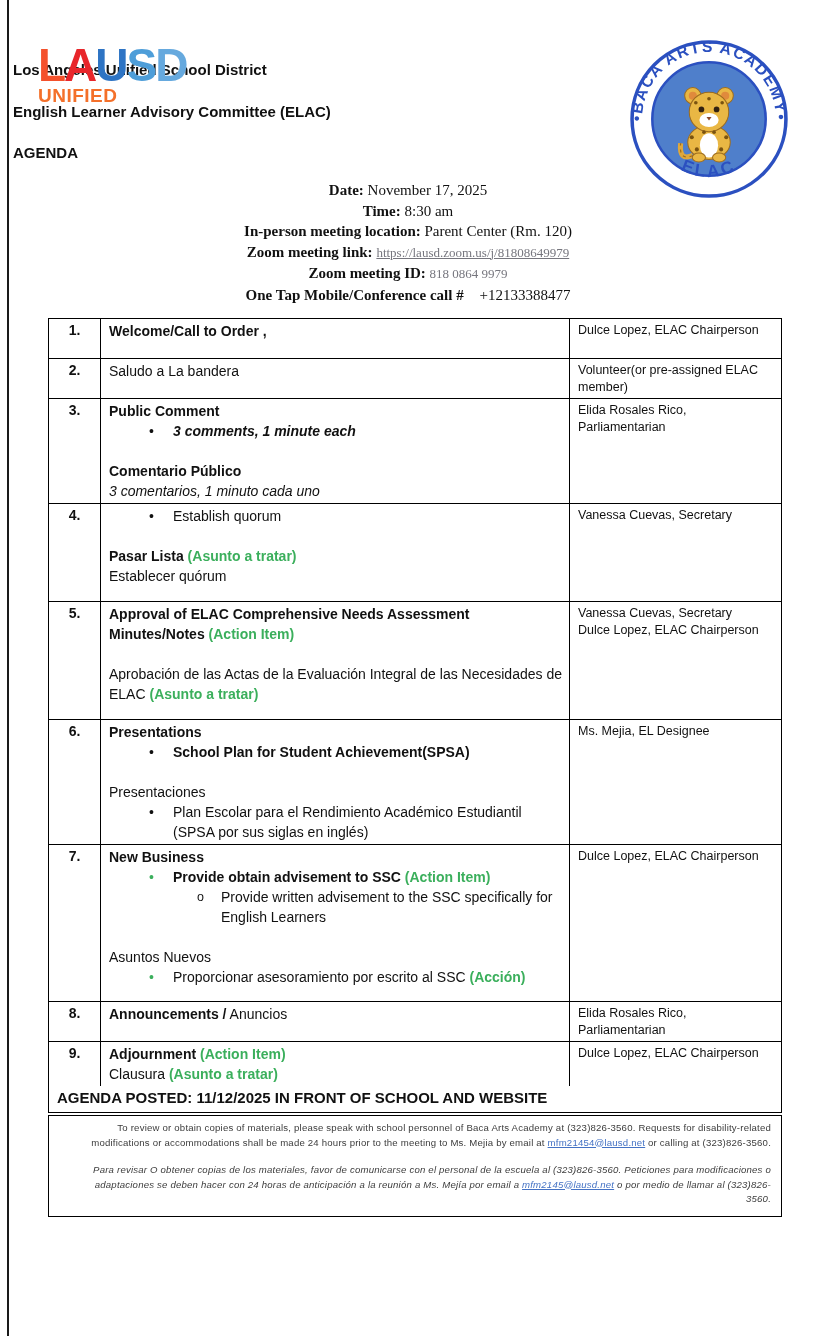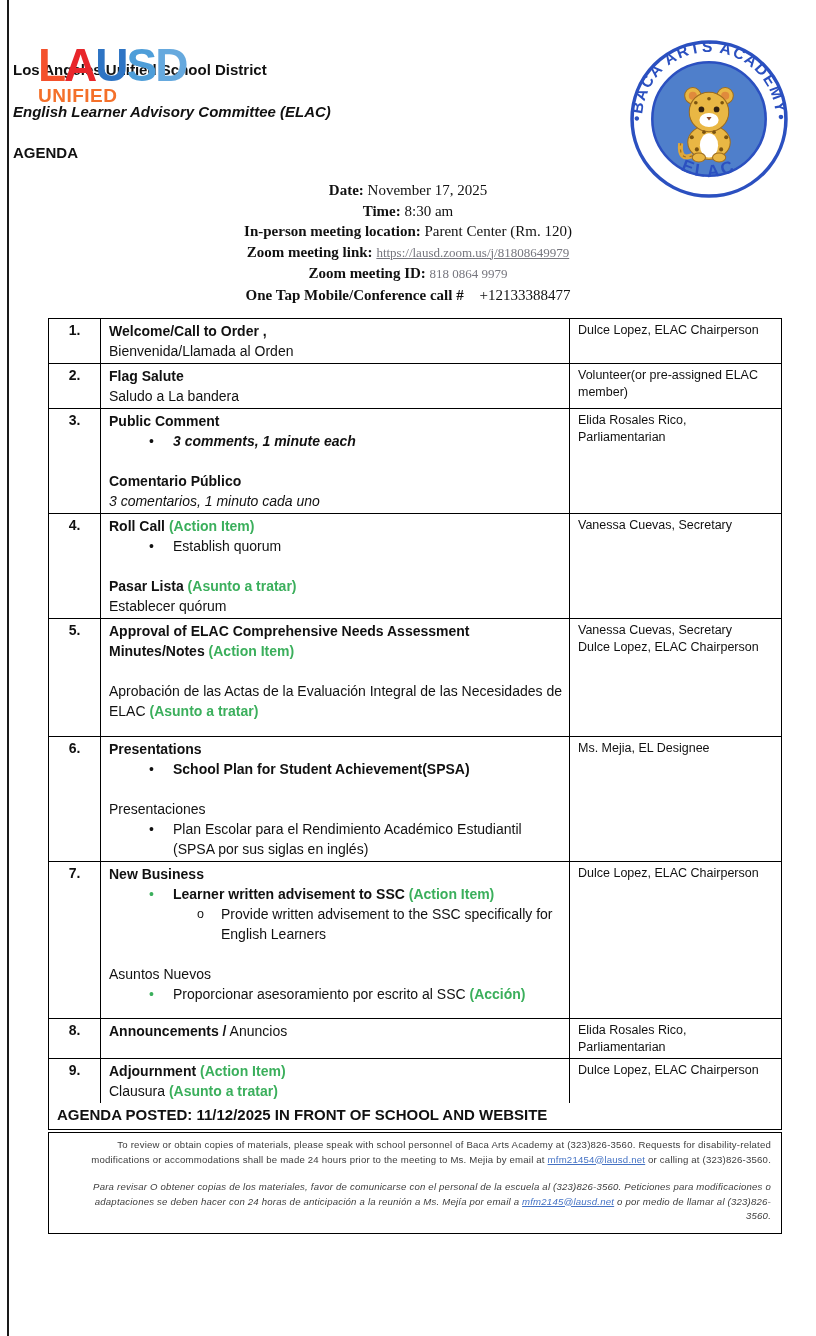--- a/index.html
+++ b/index.html
@@ -12,21 +12,21 @@
 
   
   .lausd-logo { position:absolute; left:38px; top:42px; line-height:1; }
   .lausd-letters { font-weight:bold; font-size:46px; letter-spacing:-2px; }
   .lausd-unified { font-weight:bold; font-size:19px; letter-spacing:0.5px; color:var(--unified-orange,#F4702A); margin-top:-2px; }
 
   .seal { position:absolute; right:26px; top:38px; }
 
   .header-center { padding-top:45px; width:790px; margin:14px auto; text-align:left; }
   .hline { font-size:15px; font-weight:bold; line-height:21px; }
-  .committee { margin-top:21px;font-style:italic; }
+  .committee { margin-top:21px; }
   .doc-title { margin-top:20px; }
 
   .meeting-info { margin-top:17px; width:790px; margin-left:auto; margin-right:auto; text-align:center; }
   .m-line { font-size:15px; line-height:20.5px;font-family:Liberation Serif, serif; }
   .m-label { font-weight:bold; }
   .v-link { color:var(--muted-gray,#76767E); text-decoration:underline; font-size:13px; cursor:pointer; }
   .v-gray { color:var(--muted-gray,#76767E); font-size:13px; }
   .v-gap  { margin-left:12px; }
 
   
@@ -127,30 +127,28 @@
     <div class="m-line"><span class="m-label">Zoom meeting ID: </span><span class="v-gray">818 0864 9979</span></div>
     <div class="m-line"><span class="m-label">One Tap Mobile/Conference call # </span><span class="v-gap">+12133388477</span></div>
   </div>
 
 <div class="agenda-table">
   <div id="agenda-rows">
       <div class="a-row" style="min-height: 40px;">
         <div class="a-num">1.</div>
         <div class="a-item">
           <div class="ln line"><span class="b">Welcome/Call to Order ,</span></div>
-          <div class="ln line"><span>Bienvenida/Llamada al Orden</span></div>
         </div>
         <div class="a-person">
           <div>Dulce Lopez, ELAC Chairperson</div>
         </div>
       </div>
       <div class="a-row" style="min-height: 39px;">
         <div class="a-num">2.</div>
         <div class="a-item">
-          <div class="ln line"><span class="b">Flag Salute</span></div>
           <div class="ln line"><span>Saludo a La bandera</span></div>
         </div>
         <div class="a-person">
           <div>Volunteer(or pre-assigned ELAC member)</div>
         </div>
       </div>
       <div class="a-row" style="min-height: 101px;">
         <div class="a-num">3.</div>
         <div class="a-item">
           <div class="ln line"><span class="b">Public Comment</span></div>
@@ -162,21 +160,20 @@
           <div class="ln line"><span class="b">Comentario Público</span></div>
           <div class="ln line"><span class="i">3 comentarios, 1 minuto cada uno</span></div>
         </div>
         <div class="a-person">
           <div>Elida Rosales Rico, Parliamentarian</div>
         </div>
       </div>
       <div class="a-row" style="min-height: 98px;">
         <div class="a-num">4.</div>
         <div class="a-item">
-          <div class="ln line"><span class="b">Roll Call </span><span class="g">(Action Item)</span></div>
           <div class="ln bullet">
             <span class="mk">•</span>
             <span class="tx"><span>Establish quorum</span></span>
           </div>
           <div class="ln blank">&nbsp;</div>
           <div class="ln line"><span class="b">Pasar Lista </span><span class="g">(Asunto a tratar)</span></div>
           <div class="ln line"><span>Establecer quórum</span></div>
         </div>
         <div class="a-person">
           <div>Vanessa Cuevas, Secretary</div>
@@ -212,21 +209,21 @@
         <div class="a-person">
           <div>Ms. Mejia, EL Designee</div>
         </div>
       </div>
       <div class="a-row" style="min-height: 157px;">
         <div class="a-num">7.</div>
         <div class="a-item">
           <div class="ln line"><span class="b">New Business</span></div>
           <div class="ln gbullet">
             <span class="mk">•</span>
-            <span class="tx"><span class="b">Learner written advisement to SSC </span><span class="g">(Action Item)</span></span>
+            <span class="tx"><span class="b">Provide obtain advisement to SSC </span><span class="g">(Action Item)</span></span>
           </div>
           <div class="ln obullet">
             <span class="mk">o</span>
             <span class="tx"><span>Provide written advisement to the SSC specifically for English Learners</span></span>
           </div>
           <div class="ln blank">&nbsp;</div>
           <div class="ln line"><span>Asuntos Nuevos</span></div>
           <div class="ln gbullet">
             <span class="mk">•</span>
             <span class="tx"><span>Proporcionar asesoramiento por escrito al SSC </span><span class="g">(Acción)</span></span>

